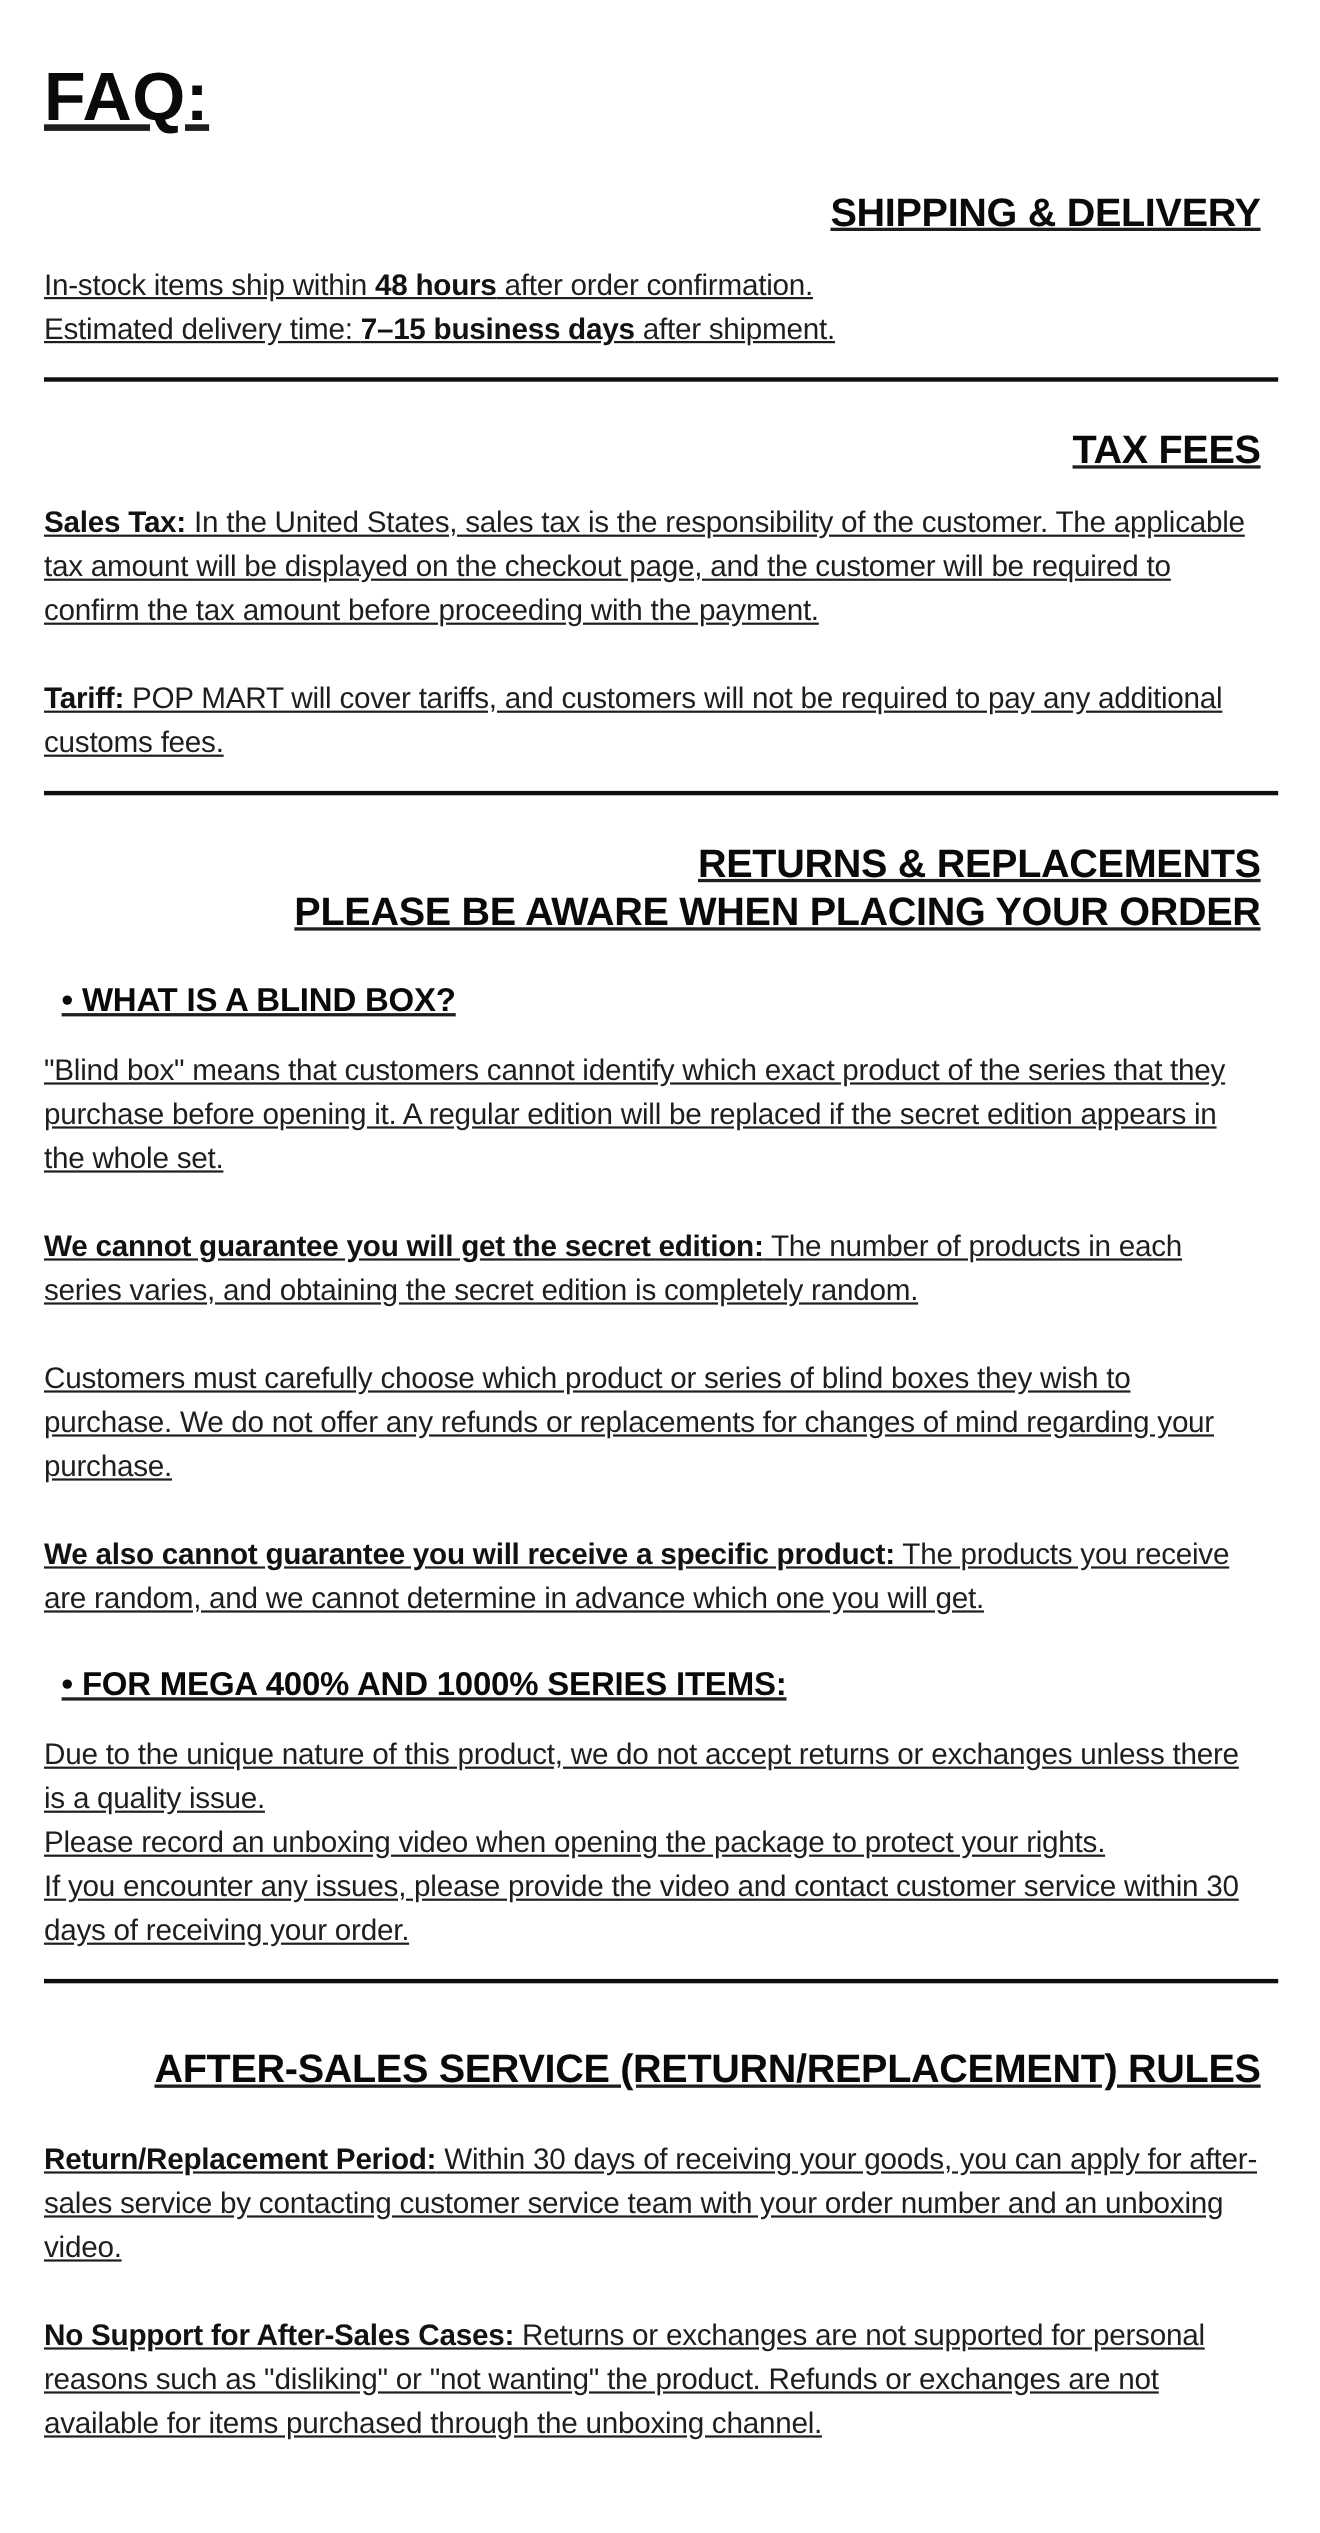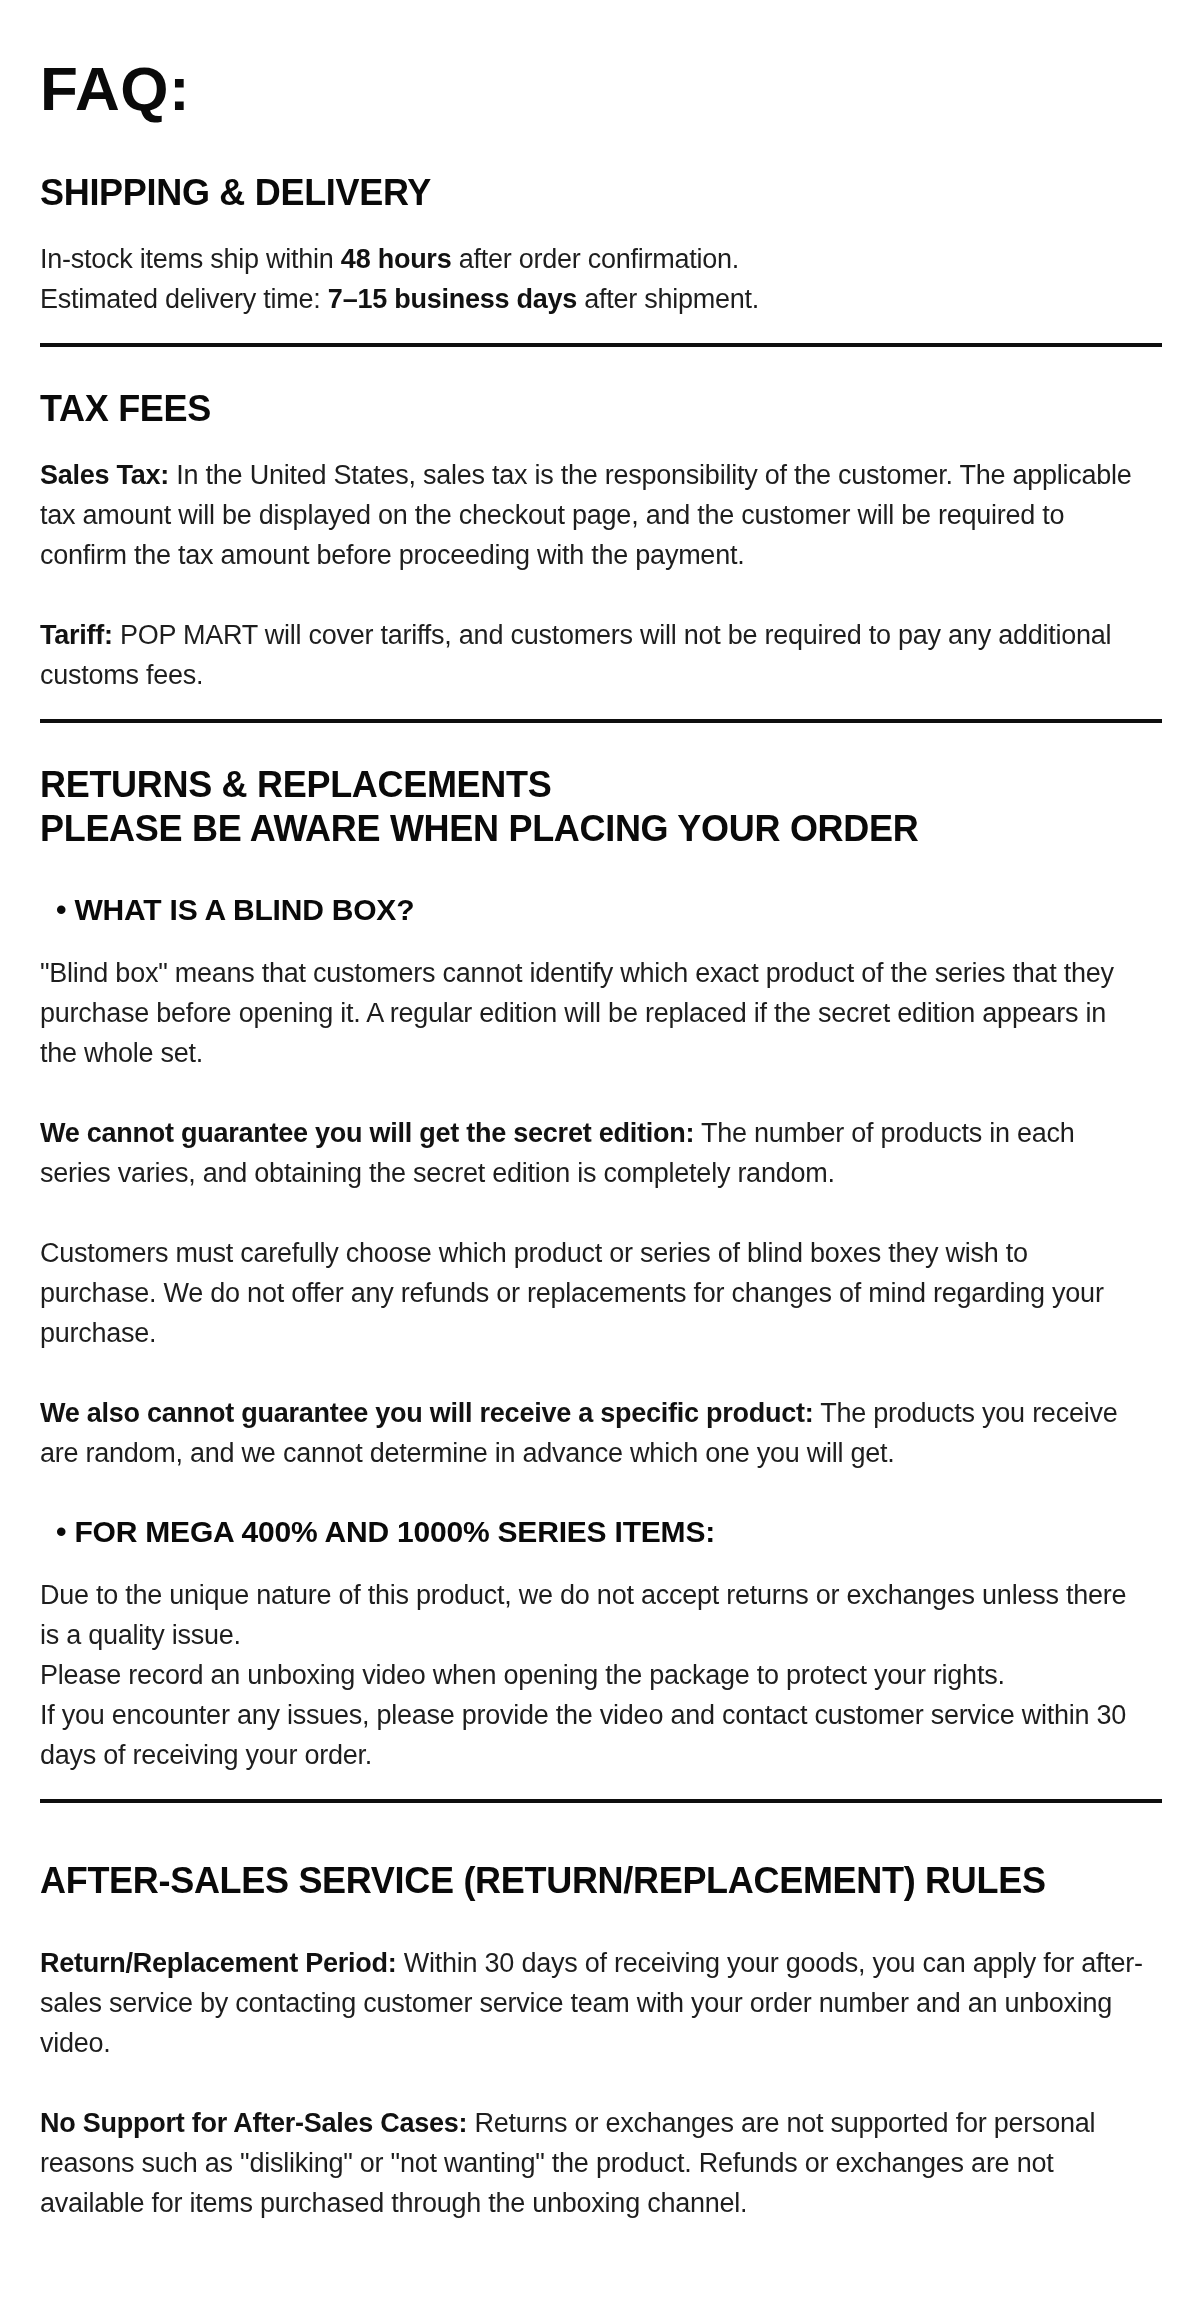--- a/index.html
+++ b/index.html
@@ -6,37 +6,39 @@
   html, body { margin: 0; padding: 0; background: #ffffff; }
   .page {
     position: relative;
     width: 1200px;
     height: 2303px;
     background: #ffffff;
     padding: 56px 54px 0 40px;
     font-family: "Liberation Sans", "DejaVu Sans", sans-serif;
     color: #1e1e1e;
     overflow: hidden;
+    text-decoration: underline;
   }
   h1.title {
     font-weight: 700;
     font-size: 62px;
     line-height: 1.05;
     letter-spacing: 0.5px;
     color: #0a0a0a;
     margin: 0 0 50px 0;
   }
   h2.sec {
     font-weight: 700;
     font-size: 36px;
     line-height: 44px;
     letter-spacing: -0.3px;
     color: #0a0a0a;
     margin: 0 0 24px 0;
     white-space: pre-line;
+    text-align: right;
   }
   h2.sec.returns { margin-bottom: 21px; }
   h2.sec.after { margin-top: 56px; margin-bottom: 40px; }
   h3.sub {
     font-weight: 700;
     font-size: 30px;
     line-height: 38px;
     letter-spacing: -0.2px;
     color: #0a0a0a;
     margin: 40px 0 24px 16px;

